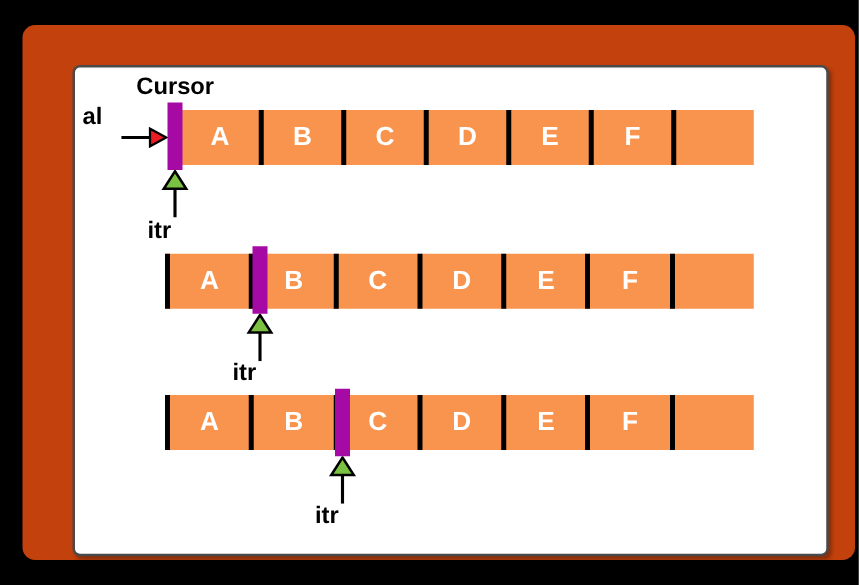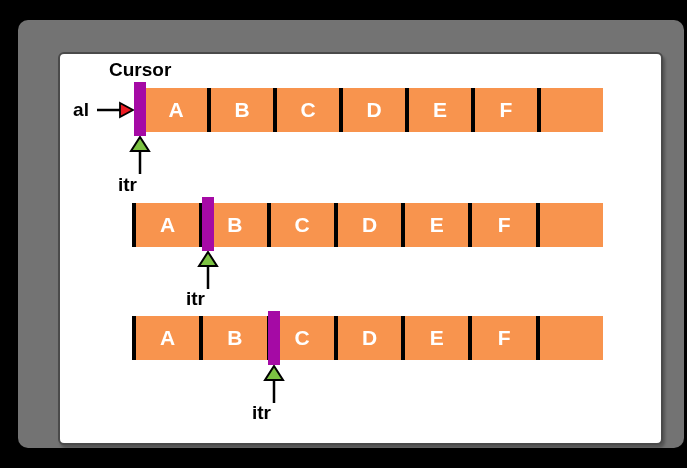--- a/index.html
+++ b/index.html
@@ -6,36 +6,36 @@
   .page{
     position:relative;
     width:687px;height:468px;
     background:#000;
     font-family:"Liberation Sans", sans-serif;
     overflow:hidden;
   }
   .paper{
     position:absolute;left:18px;top:20px;
     width:666px;height:428px;
-    background:#737373;border-radius:10px;
+    background:#c2410c;border-radius:10px;
   }
   .frame{
     position:absolute;left:40px;top:32px;
     width:601px;height:389px;
     border:2px solid #4a4a4a;border-radius:6px;
     box-shadow:2px 3px 3px rgba(0,0,0,.28);
     background:#fff;
   }
   .abs{position:absolute;}
   .label{
     color:#000;font-weight:bold;font-size:19px;line-height:20px;
     white-space:nowrap;
   }
   .cursor-label{left:91px;top:40px;}
-  .al-label{left:48px;top:80px;width:30px;text-align:center;}
+  .al-label{left:48px;top:64px;width:30px;text-align:left;}
   .itr-label{width:44px;text-align:left;}
   .itr-1{left:100px;top:155px;}
   .itr-2{left:168px;top:269px;}
   .itr-3{left:234px;top:383px;}
 
   .bar{
     position:absolute;height:44px;background:#F8944E;
     display:flex;align-items:stretch;
   }
   .bar-1{left:127px;top:68px;width:458px;}

